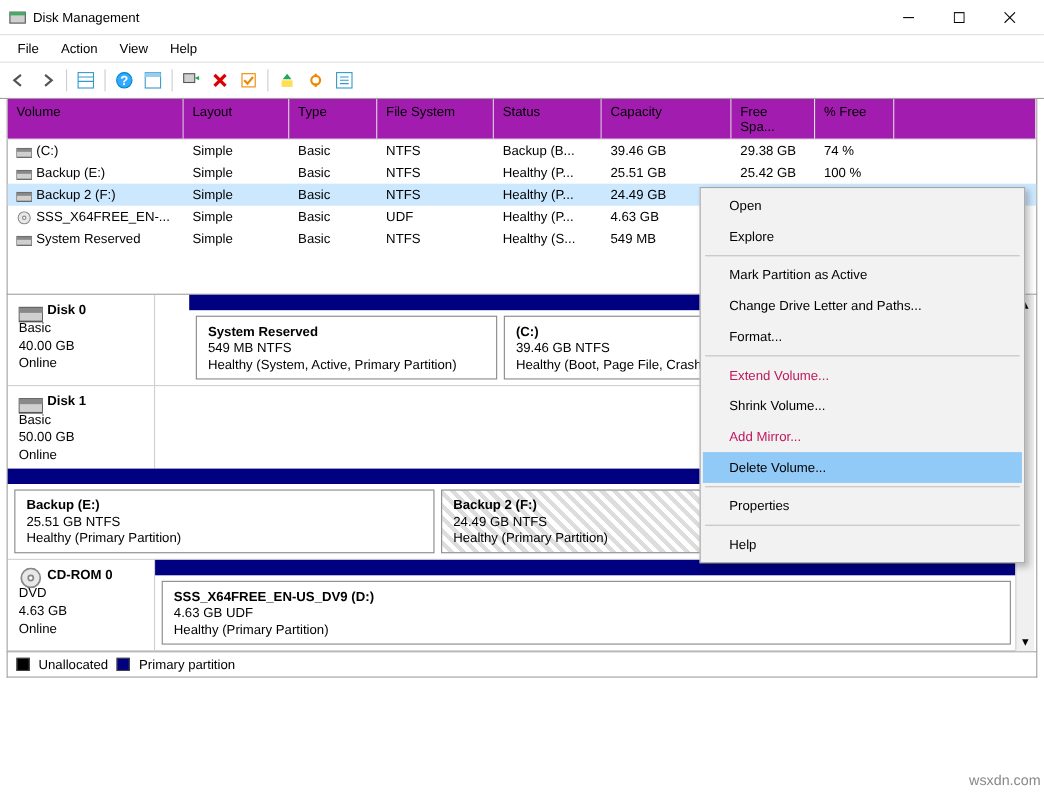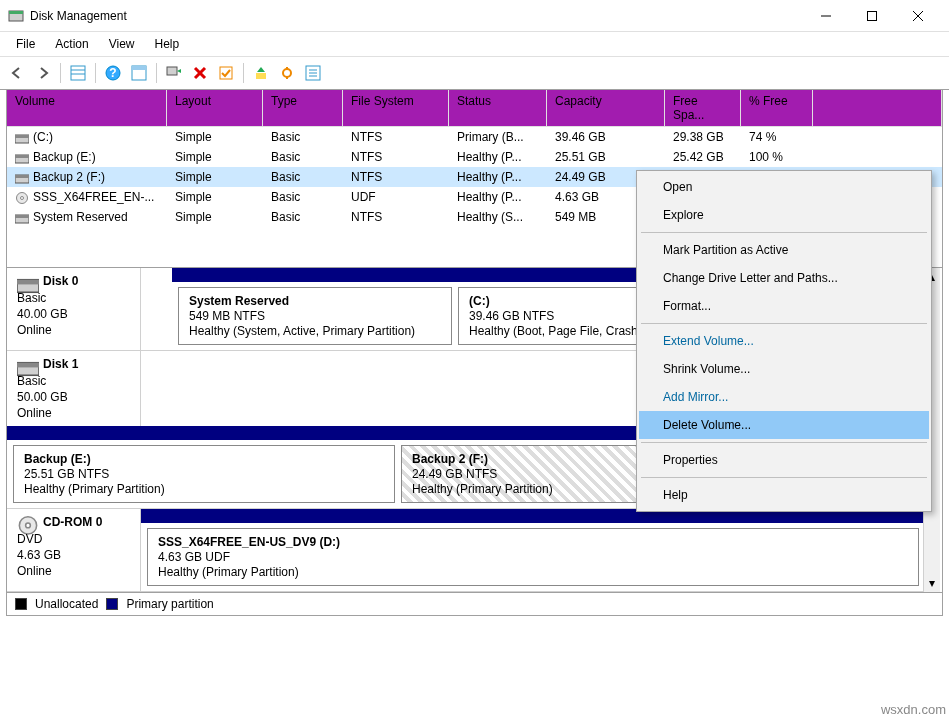--- a/index.html
+++ b/index.html
@@ -37,21 +37,21 @@
     .vol-block { border: 1px solid #888; padding: 6px 10px; display: flex; flex-direction: column; gap: 1px; }
     .vol-block.hatched { background: repeating-linear-gradient(45deg, #fff, #fff 4px, #ddd 4px, #ddd 8px); }
     .vol-block b { font-weight: bold; }
     
     .legend { display: flex; align-items: center; gap: 8px; padding: 4px 8px; border: 1px solid #a0a0a0; border-top: none; }
     .legend-swatch { width: 12px; height: 12px; border: 1px solid #444; }
     
     .ctx-menu { position: absolute; top: 170px; left: 636px; width: 296px; background: #f2f2f2; border: 1px solid #a7a7a7; box-shadow: 3px 3px 6px rgba(0,0,0,.25); z-index: 100; padding: 2px; }
     .ctx-item { padding: 7px 24px; cursor: pointer; }
     .ctx-item.highlighted { background: #91c9f7; }
-    .ctx-item.disabled { color: #0369a1; cursor: default; }
+    .ctx-item.disabled { color: #be185d; cursor: default; }
     .ctx-sep { height: 1px; background: #c0c0c0; margin: 3px 2px; }
     
     .watermark { position: absolute; bottom: 4px; right: 3px; color: #888; font-size: 13px; z-index: 200; text-align: center; }
     .scroll-hint { position: absolute; right: 2px; top: 0; bottom: 0; width: 17px; background: #f0f0f0; border-left: 1px solid #d0d0d0; display: flex; flex-direction: column; justify-content: space-between; }
     .scroll-arrow { height: 17px; display: flex; align-items: center; justify-content: center; }
   </style>
 </head>
 <body>
 
 <div class="titlebar">
@@ -178,21 +178,21 @@
   </div>
   <div id="rows" style="padding-bottom:40px">
       <div class="row">
         <div class="cell" style="width:160px"><span class="vol-icon"><svg viewBox="0 0 14 12">
               <rect x="0" y="3" width="14" height="8" fill="#d0d0d0" stroke="#555"></rect>
               <rect x="0" y="3" width="14" height="3" fill="#888"></rect>
             </svg></span>(C:)</div>
         <div class="cell" style="width:96px">Simple</div>
         <div class="cell" style="width:80px">Basic</div>
         <div class="cell" style="width:106px">NTFS</div>
-        <div class="cell" style="width:98px">Primary (B...</div>
+        <div class="cell" style="width:98px">Backup (B...</div>
         <div class="cell" style="width:118px">39.46 GB</div>
         <div class="cell" style="width:76px">29.38 GB</div>
         <div class="cell" style="width:72px">74 %</div>
       </div>
       <div class="row">
         <div class="cell" style="width:160px"><span class="vol-icon"><svg viewBox="0 0 14 12">
               <rect x="0" y="3" width="14" height="8" fill="#d0d0d0" stroke="#555"></rect>
               <rect x="0" y="3" width="14" height="3" fill="#888"></rect>
             </svg></span>Backup (E:)</div>
         <div class="cell" style="width:96px">Simple</div>

